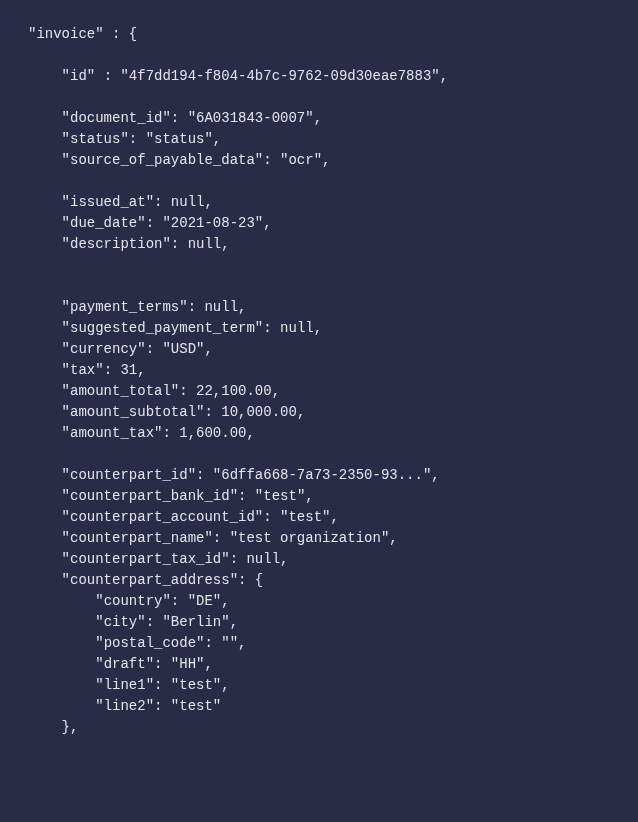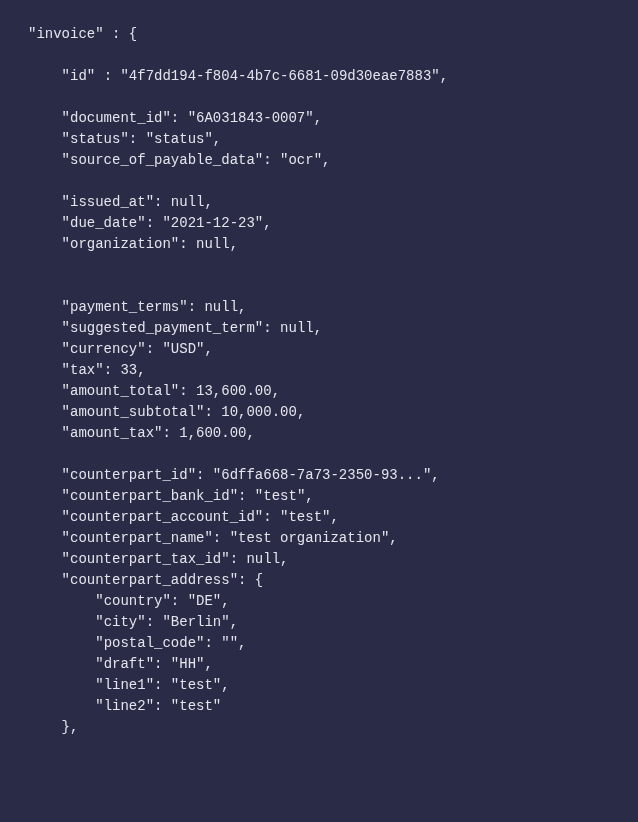--- a/index.html
+++ b/index.html
@@ -22,36 +22,36 @@
     .code-block {
       white-space: pre;
       font-weight: 500;
     }
   </style>
 </head>
 <body>
 
 <div class="code-block">"<span>invoice</span>" : {
 
-    "<span>id</span>" : "<span>4f7dd194-f804-4b7c-6681-09d30eae7883</span>",
+    "<span>id</span>" : "<span>4f7dd194-f804-4b7c-9762-09d30eae7883</span>",
 
     "<span>document_id</span>": "<span>6A031843-0007</span>",
     "<span>status</span>": "<span>status</span>",
     "<span>source_of_payable_data</span>": "<span>ocr</span>",
 
     "<span>issued_at</span>": <span>null</span>,
-    "<span>due_date</span>": "<span>2021-12-23</span>",
-    "<span>organization</span>": <span>null</span>,
+    "<span>due_date</span>": "<span>2021-08-23</span>",
+    "<span>description</span>": <span>null</span>,
 
 
     "<span>payment_terms</span>": <span>null</span>,
     "<span>suggested_payment_term</span>": <span>null</span>,
     "<span>currency</span>": "<span>USD</span>",
-    "<span>tax</span>": <span>33</span>,
-    "<span>amount_total</span>": <span>13,600.00</span>,
+    "<span>tax</span>": <span>31</span>,
+    "<span>amount_total</span>": <span>22,100.00</span>,
     "<span>amount_subtotal</span>": <span>10,000.00</span>,
     "<span>amount_tax</span>": <span>1,600.00</span>,
 
     "<span>counterpart_id</span>": "<span>6dffa668-7a73-2350-93...</span>",
     "<span>counterpart_bank_id</span>": "<span>test</span>",
     "<span>counterpart_account_id</span>": "<span>test</span>",
     "<span>counterpart_name</span>": "<span>test organization</span>",
     "<span>counterpart_tax_id</span>": <span>null</span>,
     "<span>counterpart_address</span>": {
         "<span>country</span>": "<span>DE</span>",

